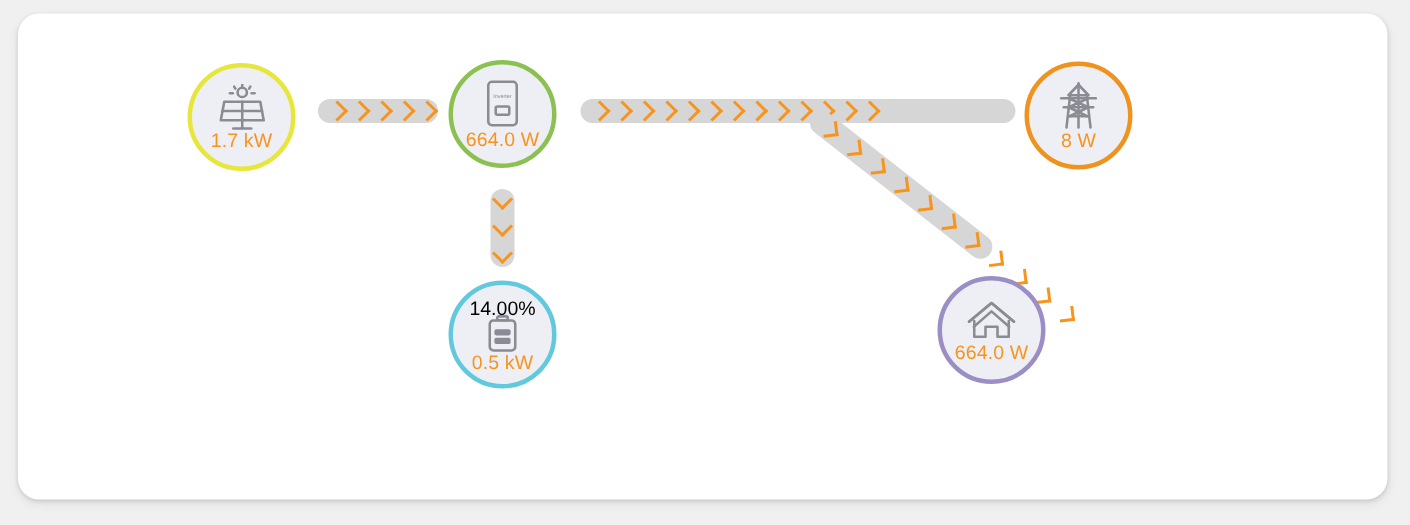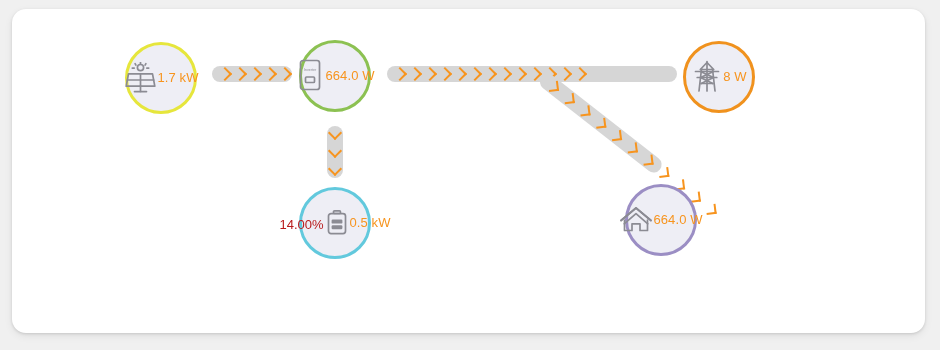--- a/index.html
+++ b/index.html
@@ -80,38 +80,38 @@
   
   .node {
     position: absolute;
     width: 72px;
     height: 72px;
     border-radius: 50%;
     background: #eeeef5;
     border: 3.5px solid #cccccc;
     box-sizing: border-box;
     display: flex;
-    flex-direction: row;
+    flex-direction: column;
     align-items: center;
     justify-content: center;
   }
   .node .icon {
     display: block;
     line-height: 0;
   }
   .node .val {
     font-size: 13px;
     color: #f7941e;
     letter-spacing: 0.1px;
     margin-top: -2px;
     white-space: nowrap;
   }
   .node .pct {
     font-size: 13px;
-    color: #b91c1c;
+    color: #000000;
     white-space: nowrap;
     margin-bottom: -3px;
   }
   .node.solar   { border-color: #e6e63c; }
   .node.inverter{ border-color: #8cc152; }
   .node.grid    { border-color: #f0921e; }
   .node.battery { border-color: #62c9dd; }
   .node.home    { border-color: #9b8ec4; }
 
   .node.solar    { left: 113px; top: 33px; }

